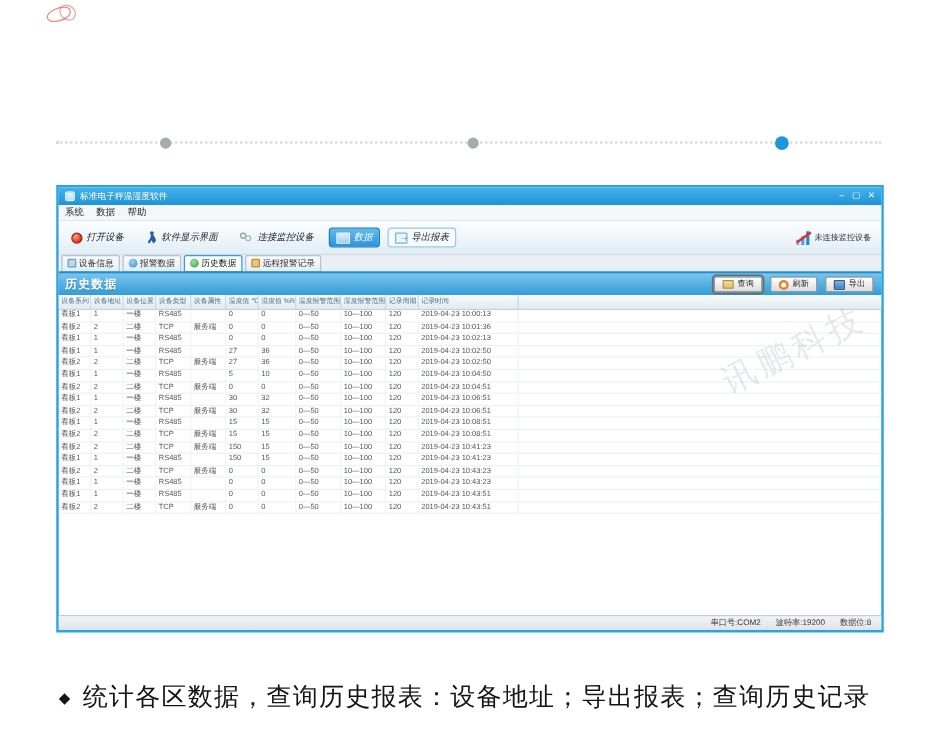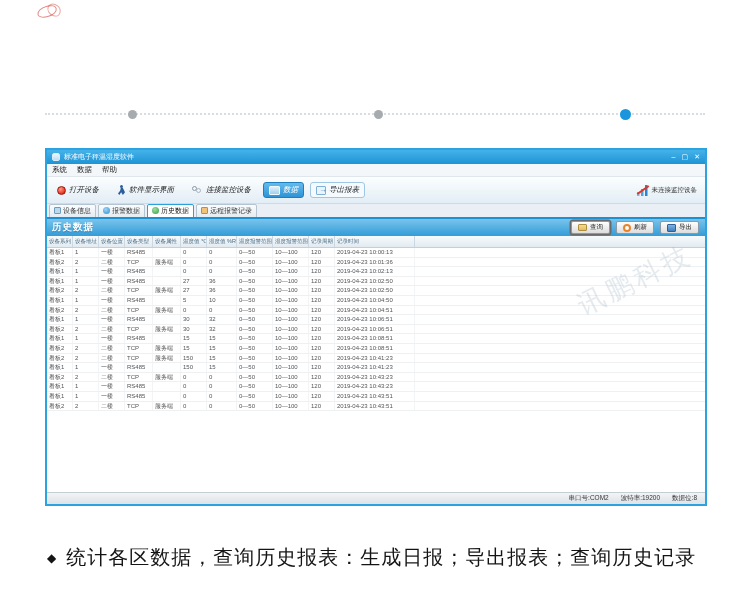--- a/index.html
+++ b/index.html
@@ -490,14 +490,14 @@
 
   <div class="statusbar">
       <span class="sb-item">串口号:COM2</span>
       <span class="sb-item">波特率:19200</span>
       <span class="sb-item">数据位:8</span>
     </div>
 </div>
 
 <div class="caption">
   <span class="bullet">◆</span>
-  <span>统计各区数据，查询历史报表：生成日报；导出报表；查询历史记录</span>
+  <span>统计各区数据，查询历史报表：设备地址；导出报表；查询历史记录</span>
 </div>
 
 </body></html>

